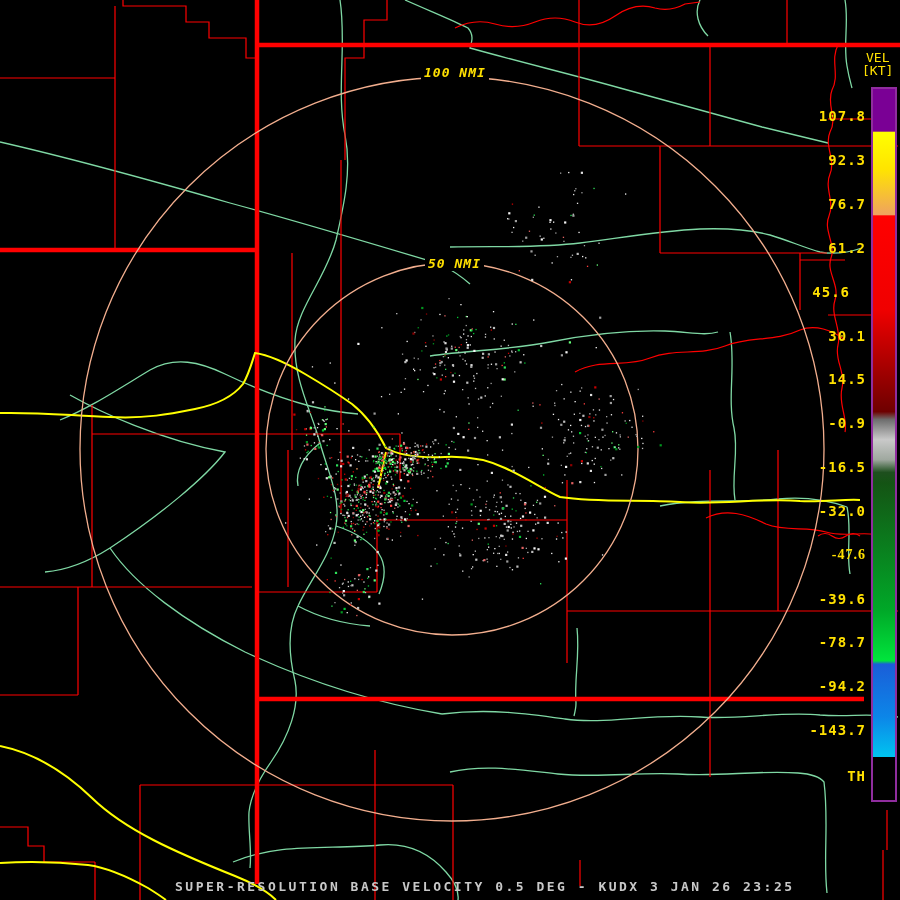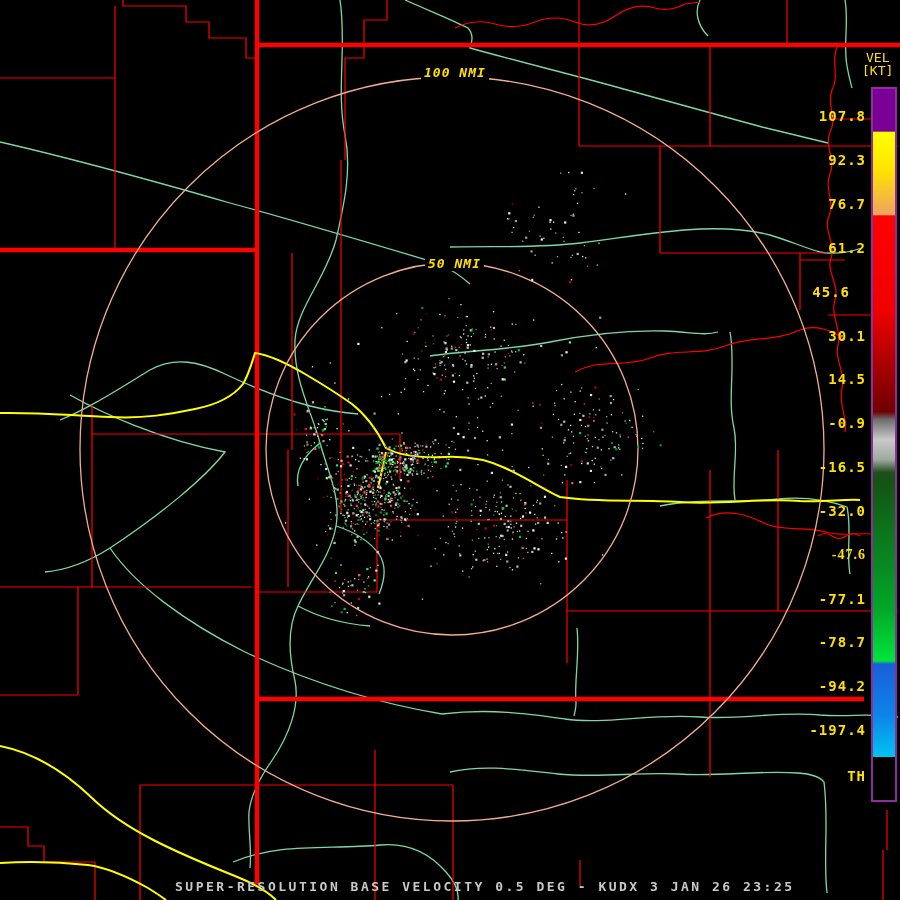--- a/index.html
+++ b/index.html
@@ -1473,21 +1473,21 @@
     <div class="tick" style="left: 794px; top: 152px;">92.3</div>
     <div class="tick" style="left: 794px; top: 196px;">76.7</div>
     <div class="tick" style="left: 794px; top: 240px;">61.2</div>
     <div class="tick" style="left: 778px; top: 284px;">45.6</div>
     <div class="tick" style="left: 794px; top: 328px;">30.1</div>
     <div class="tick" style="left: 794px; top: 371px;">14.5</div>
     <div class="tick" style="left: 794px; top: 415px;">-0.9</div>
     <div class="tick" style="left: 794px; top: 459px;">-16.5</div>
     <div class="tick" style="left: 794px; top: 503px;">-32.0</div>
     <div class="tick" style="left: 794px; top: 547px; font-family: Liberation Serif, serif;">-47.6</div>
-    <div class="tick" style="left: 794px; top: 591px;">-77.1</div>
+    <div class="tick" style="left: 794px; top: 591px;">-39.6</div>
     <div class="tick" style="left: 794px; top: 634px;">-78.7</div>
     <div class="tick" style="left: 794px; top: 678px;">-94.2</div>
-    <div class="tick" style="left: 794px; top: 722px;">-197.4</div>
+    <div class="tick" style="left: 794px; top: 722px;">-143.7</div>
   </div>
   <div class="tick" style="left:794px;top:768px;">TH</div>
 
   <div class="lbl titlebar" style="left:175px;top:879px;">SUPER-RESOLUTION BASE VELOCITY 0.5 DEG - KUDX 3 JAN 26 23:25</div>
 </div>
 
 </body></html>

